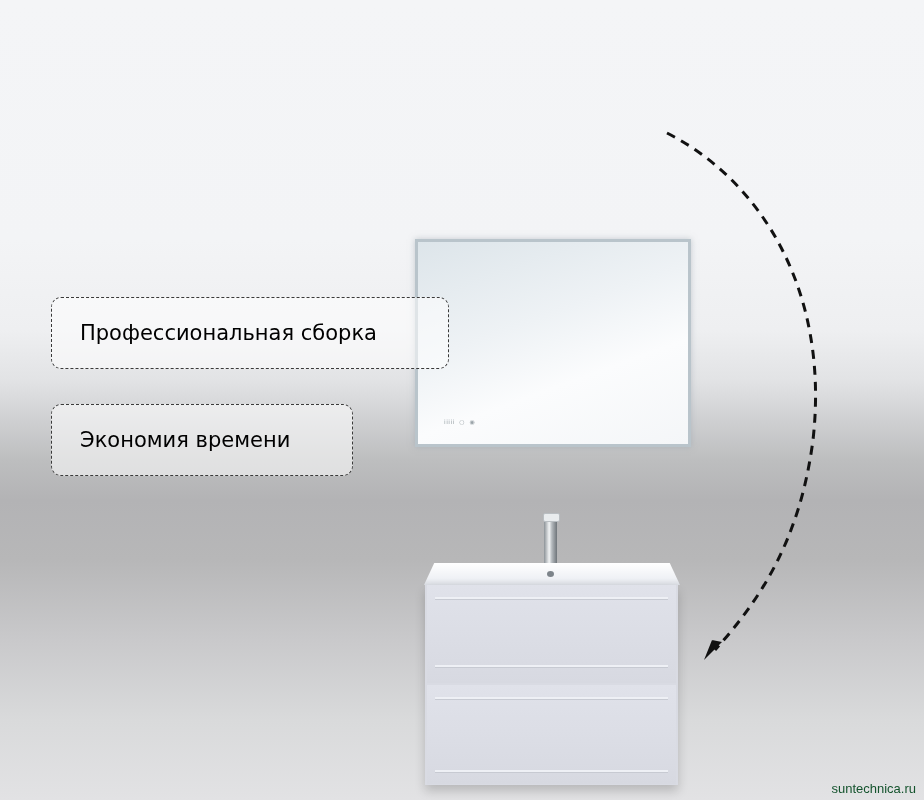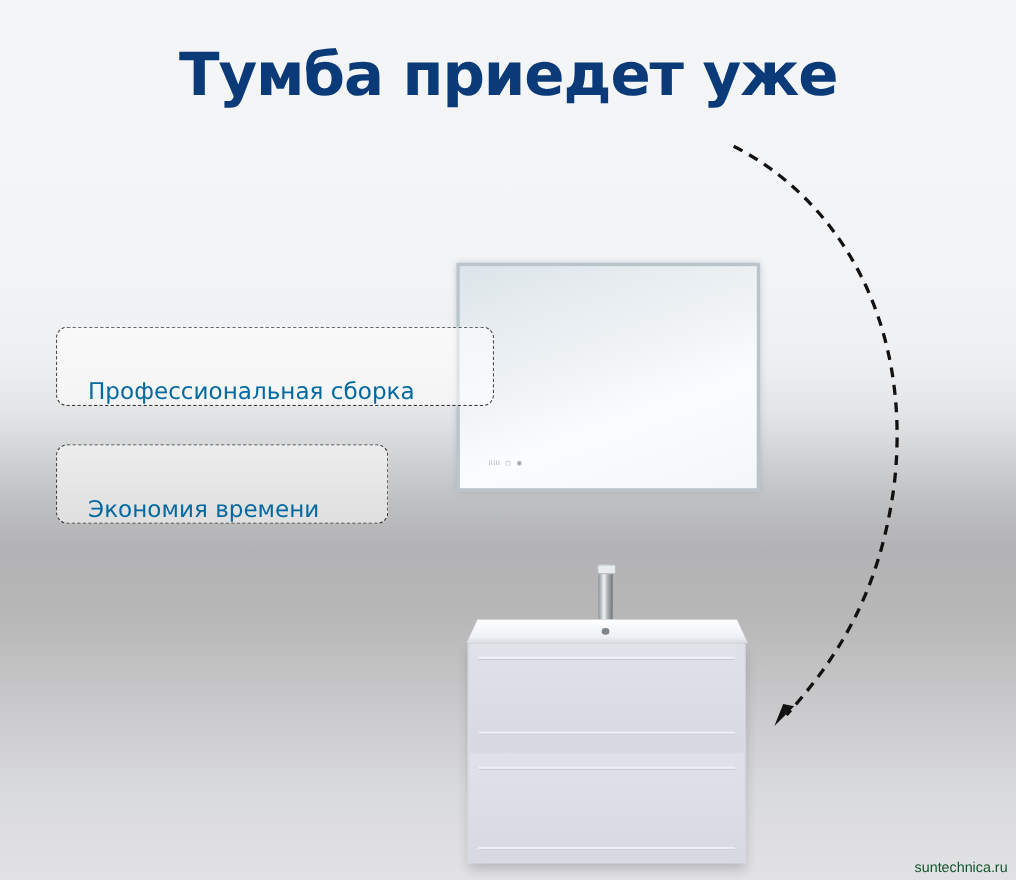--- a/index.html
+++ b/index.html
@@ -14,22 +14,22 @@
   .title {
     position: absolute; left: 0; top: 38px; width: 924px;
     text-align: center; color: #0b3a78;
     font-family: "DejaVu Sans", sans-serif; font-weight: bold;
     font-size: 54px; line-height: 60px; letter-spacing: -1px;
   }
   .badge {
     position: absolute; height: 72px; box-sizing: border-box;
     border: 1.5px dashed #3a3a3a; border-radius: 10px;
     background: rgba(255,255,255,0.55);
-    color: #0369a1; font-family: "DejaVu Sans", sans-serif;
-    font-size: 21px; display: flex; align-items: flex-end; padding-left: 28px;
+    color: #000000; font-family: "DejaVu Sans", sans-serif;
+    font-size: 21px; display: flex; align-items: center; padding-left: 28px;
   }
   .badge.b1 { left: 51px; top: 297px; width: 398px; }
   .badge.b2 { left: 51px; top: 404px; width: 302px; }
   .mirror {
     position: absolute; left: 415px; top: 239px; width: 276px; height: 208px;
     box-sizing: border-box; border: 3px solid #b9c4cb;
     background: linear-gradient(160deg, #dde5ea 0%, #eef2f5 40%, #fbfcfd 65%, #f4f6f8 100%);
     box-shadow: 0 0 6px rgba(150,160,170,0.5);
     z-index: 1;
   }
@@ -74,21 +74,20 @@
   .arrow-svg { position: absolute; left: 0; top: 0; width: 924px; height: 800px; z-index: 3; pointer-events: none; }
   .watermark {
     position: absolute; right: 8px; bottom: 4px; font-size: 13px; color: #14532d;
     font-family: "Liberation Sans", sans-serif;
   }
 </style>
 </head>
 <body>
 
 <div class="title">
-  <div>Тумба приедет уже</div>
 </div>
 
 <div class="mirror">
   <div class="mirror-controls">
     <span>iiiii</span>
     <span>○</span>
     <span>◉</span>
   </div>
 </div>
 

